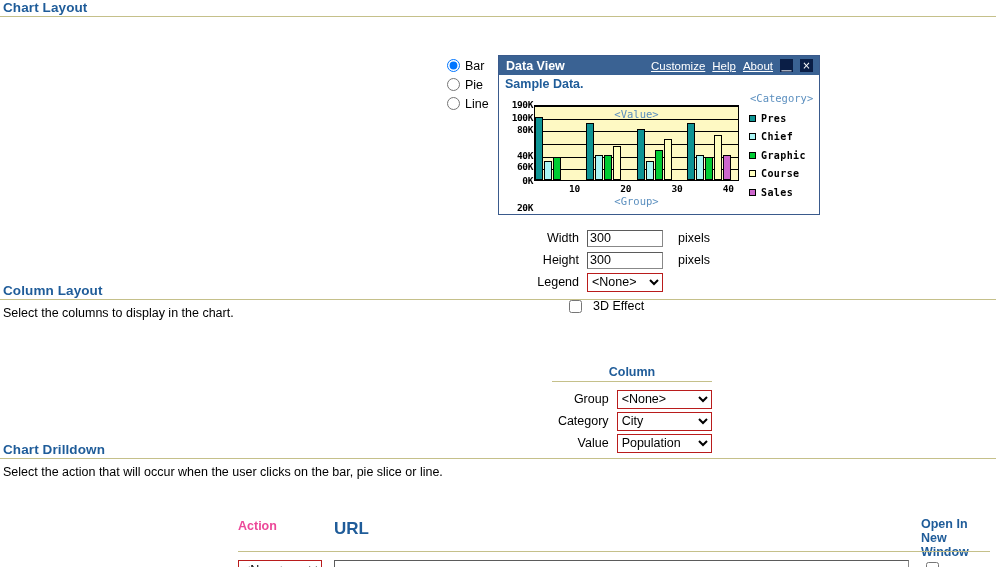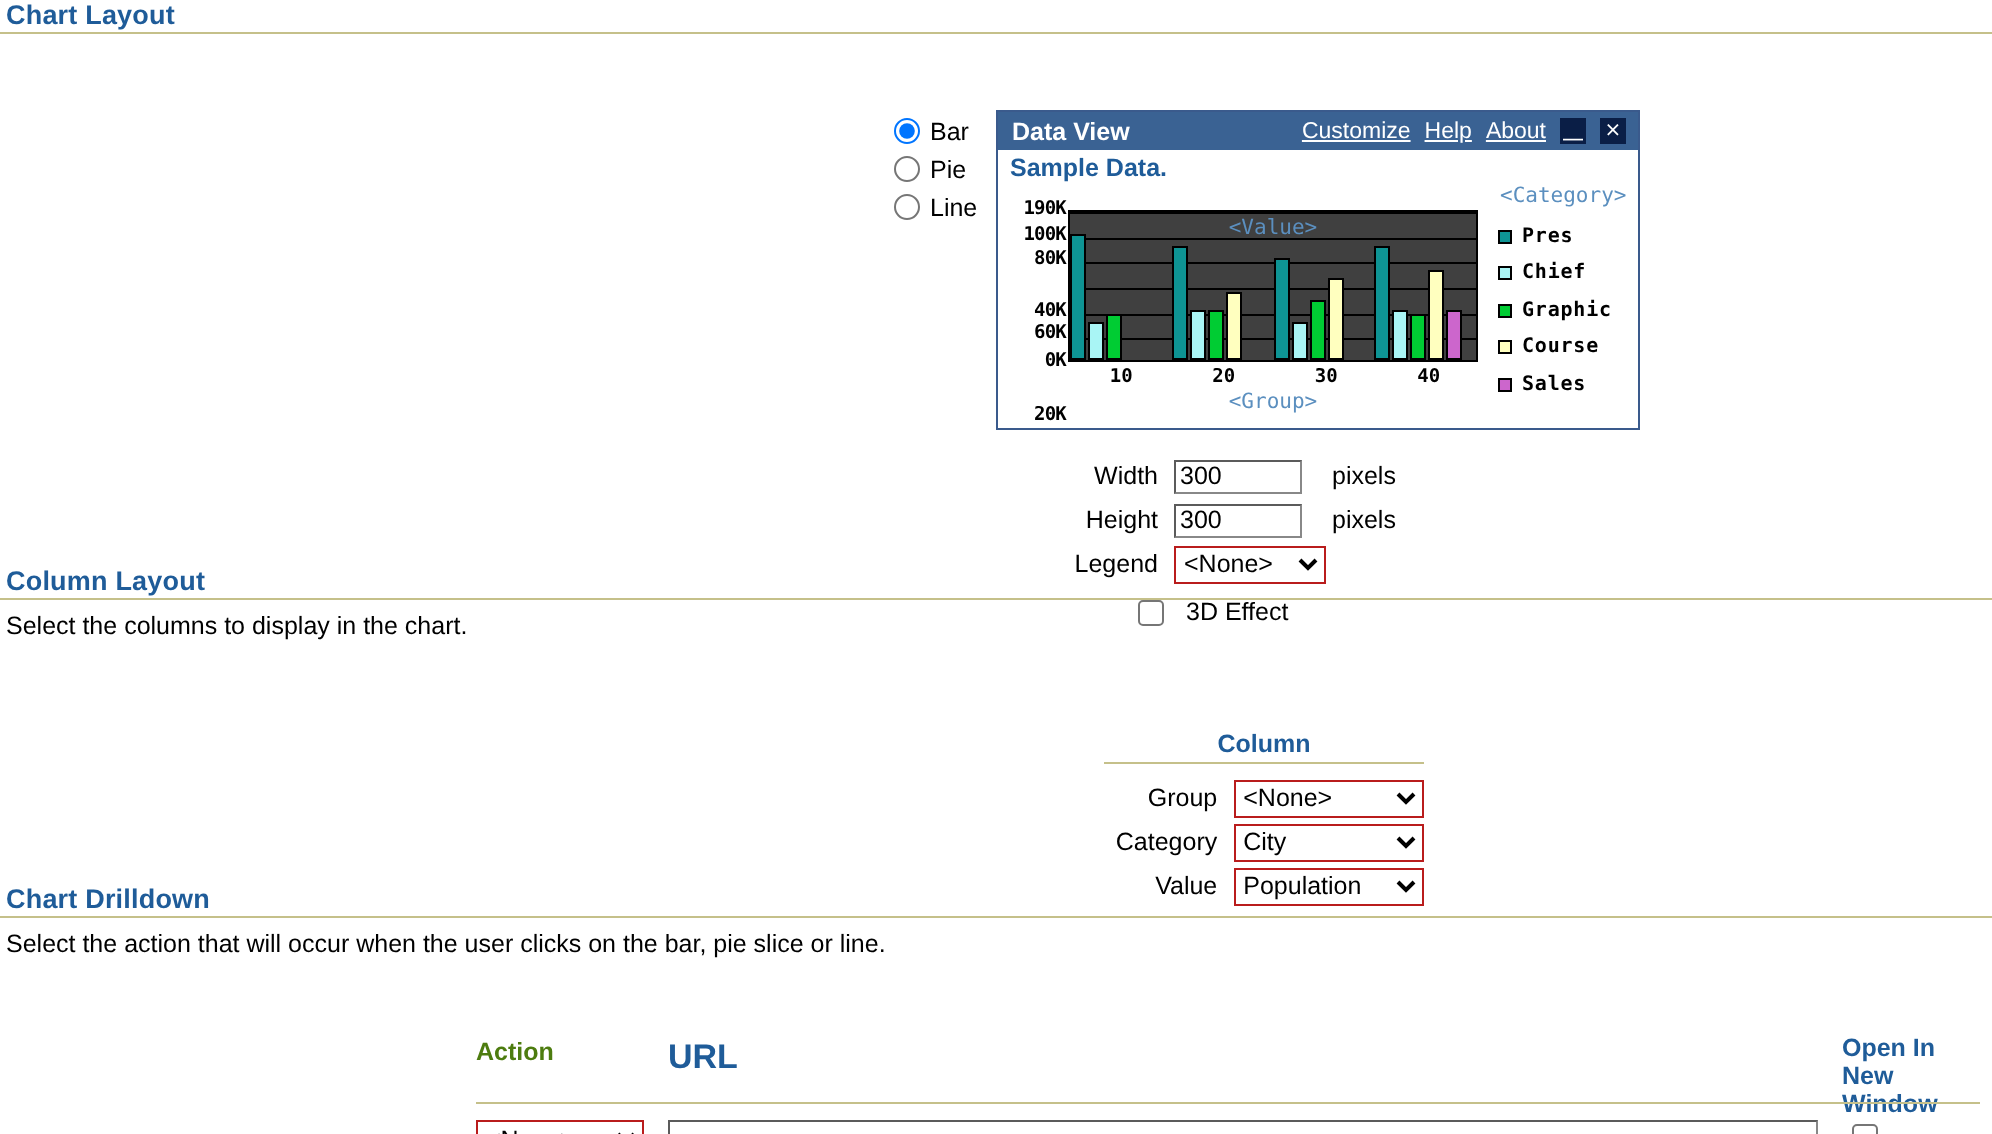--- a/index.html
+++ b/index.html
@@ -154,21 +154,21 @@
     letter-spacing: -0.4px;
     color: #000;
   }
   #plot {
     position: absolute;
     left: 0; top: 0;
     width: 205px;
     height: 76px;
     border: 1px solid #000;
     box-sizing: border-box;
-    background: #404040;
+    background: #fef9c3;
     overflow: hidden;
   }
   .gridline {
     position: absolute;
     left: 0; right: 0;
     height: 1px;
     background: #000;
   }
   #value-title {
     position: absolute;
@@ -197,21 +197,21 @@
   }
   .bar {
     width: 8px;
     border: 1px solid #000;
     box-sizing: border-box;
     margin-right: 1px;
   }
   .bar-group .spacer { flex: 1 1 auto; }
   #xaxis {
     position: absolute;
-    left: 36px;
+    left: 50px;
     top: 92px;
     width: 205px;
     height: 13px;
     display: flex;
   }
   .xtick {
     flex: 1 1 0;
     text-align: center;
     font-size: 9.5px;
     font-family: "DejaVu Sans Mono", monospace;
@@ -277,21 +277,21 @@
     font-family: "Liberation Sans", sans-serif;
     font-size: 12.5px;
     height: 17px;
     padding: 0 2px;
     border: 1px solid #888;
     border-top-color: #5b5b5b;
     border-left-color: #5b5b5b;
     background: #fff;
     box-sizing: border-box;
   }
-  #width-input, #height-input { width: 64px; }
+  #width-input, #height-input { width: 76px; }
   .units {
     padding-left: 15px;
     font-size: 12.5px;
   }
   select.sel {
     font-family: "Liberation Sans", sans-serif;
     font-size: 12.5px;
     height: 19px;
     border: 1px solid #b91c1c;
     background: #fff;
@@ -352,21 +352,21 @@
 
   
   #drilldown-body {
     position: relative;
     height: 95px;
   }
   #dd-head-action {
     position: absolute;
     left: 238px;
     top: 40px;
-    color: #4d7c0f;
+    color: #ec4899;
     font-weight: bold;
     font-size: 12.5px;
   }
   #dd-head-url {
     position: absolute;
     left: 334px;
     top: 40px;
     color: #1F5C99;
     font-weight: bold;
     font-size: 17px;

